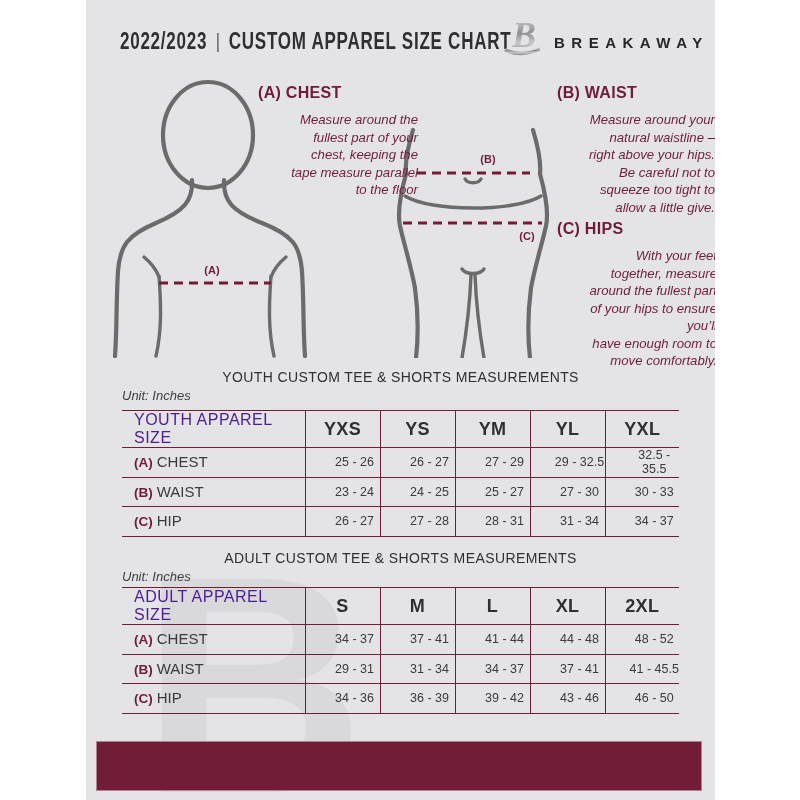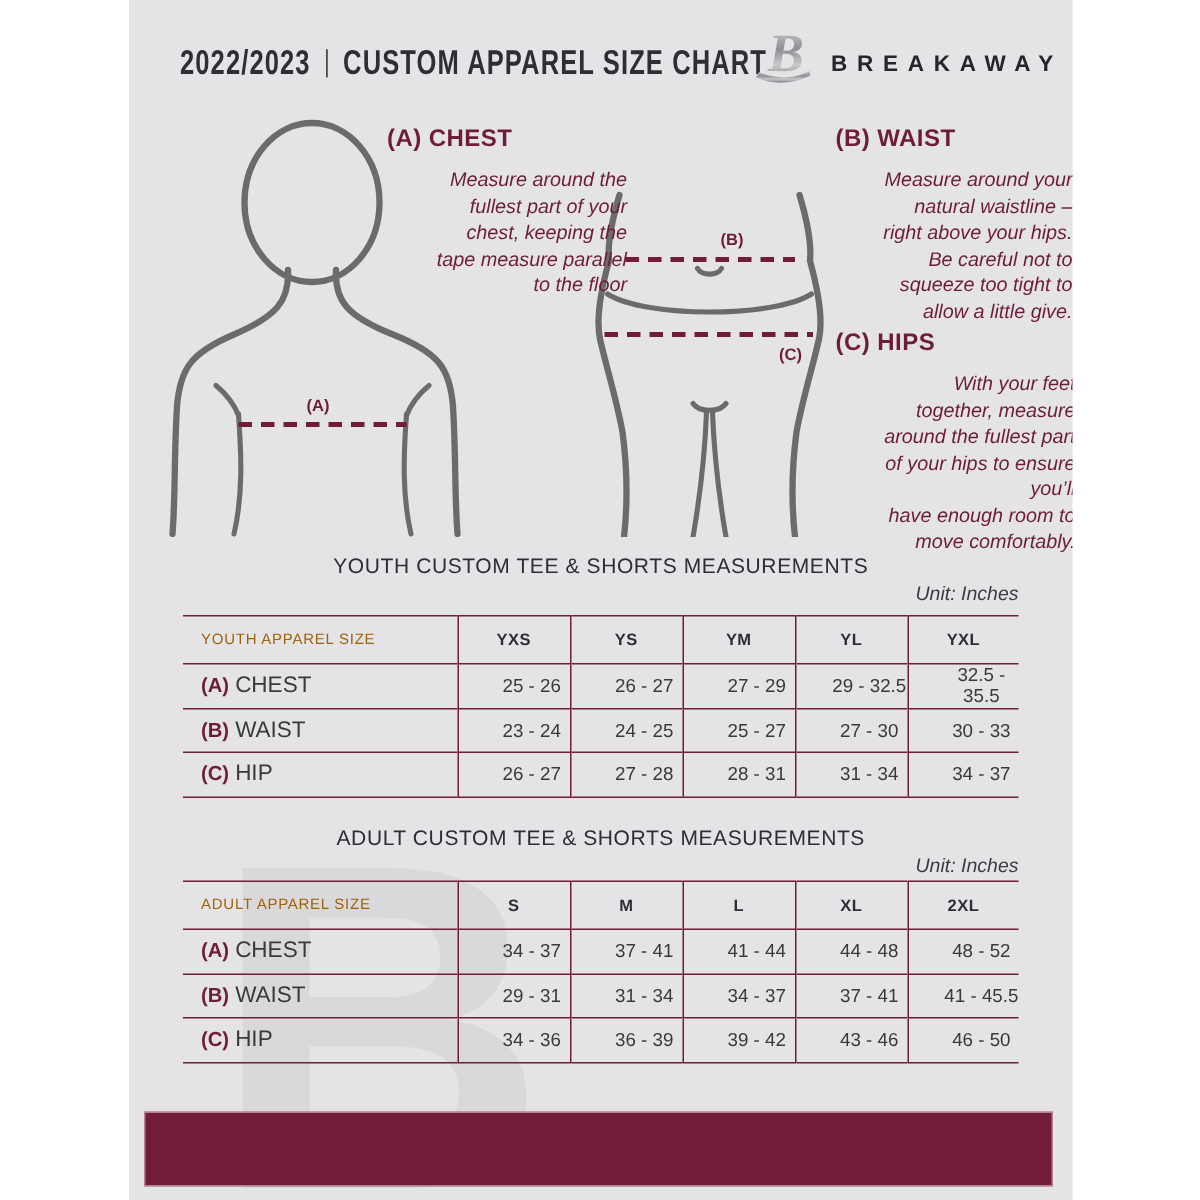--- a/index.html
+++ b/index.html
@@ -42,33 +42,33 @@
   .fig-upper{left:14px;top:78px;}
   .fig-lower{left:304px;top:126px;}
   .fig-stroke{stroke:var(--figure-gray);fill:none;stroke-width:4.2;stroke-linecap:round;}
   .fig-stroke-thin{stroke:var(--figure-gray);fill:none;stroke-width:3.4;stroke-linecap:round;}
   .dash-line{stroke:var(--maroon);stroke-width:3.2;stroke-dasharray:9 6;fill:none;}
   .marker-text{fill:var(--maroon-text);font-family:"Liberation Sans",sans-serif;font-size:11px;font-weight:bold;}
 
   
   .section-title{position:absolute;left:36px;width:557px;text-align:center;font-size:14px;
     font-weight:normal;color:var(--ink);letter-spacing:.4px;z-index:1;}
-  .section-unit{position:absolute;left:36px;width:557px;text-align:right;font-size:13px;
+  .section-unit{position:absolute;left:36px;width:557px;text-align:left;font-size:13px;
     font-style:italic;color:#3c3c40;z-index:1;}
 
   
   table.size-table{position:absolute;left:36px;width:557px;border-collapse:collapse;table-layout:fixed;z-index:1;}
   table.size-table tr{border-top:1.5px solid var(--maroon);}
   table.size-table{border-bottom:1.5px solid var(--maroon);}
   table.size-table th,table.size-table td{border-left:1.5px solid var(--maroon);text-align:center;vertical-align:middle;}
   table.size-table th:first-child,table.size-table td:first-child{border-left:none;text-align:left;padding-left:12px;}
   table.size-table tr.head-row{height:32px;}
   table.size-table tr.data-row{height:29.5px;}
-  .size-col-hdr{font-weight:normal;font-size:10px;color:#a16207;letter-spacing:.5px;}
-  .size-hdr{font-size:11px;font-weight:bold;color:var(--ink);letter-spacing:.3px;}
+  .size-col-hdr{font-weight:normal;font-size:16px;color:#4c1d95;letter-spacing:.5px;}
+  .size-hdr{font-size:18px;font-weight:bold;color:var(--ink);letter-spacing:.3px;}
   .row-prefix{color:var(--maroon-text);font-weight:bold;font-size:13.5px;}
   .row-label{color:var(--cell-ink);font-size:15px;margin-left:4px;}
   .cell-val{font-size:12.5px;color:var(--cell-ink);padding-left:24px;}
   #youth-table{top:410px;}
   #adult-table{top:587px;}
   .t-youth-title{top:369px;} .t-youth-unit{top:388px;}
   .t-adult-title{top:550px;} .t-adult-unit{top:569px;}
 
   
   .footer-bar{position:absolute;left:10px;top:741px;width:606px;height:50px;background:var(--maroon);

